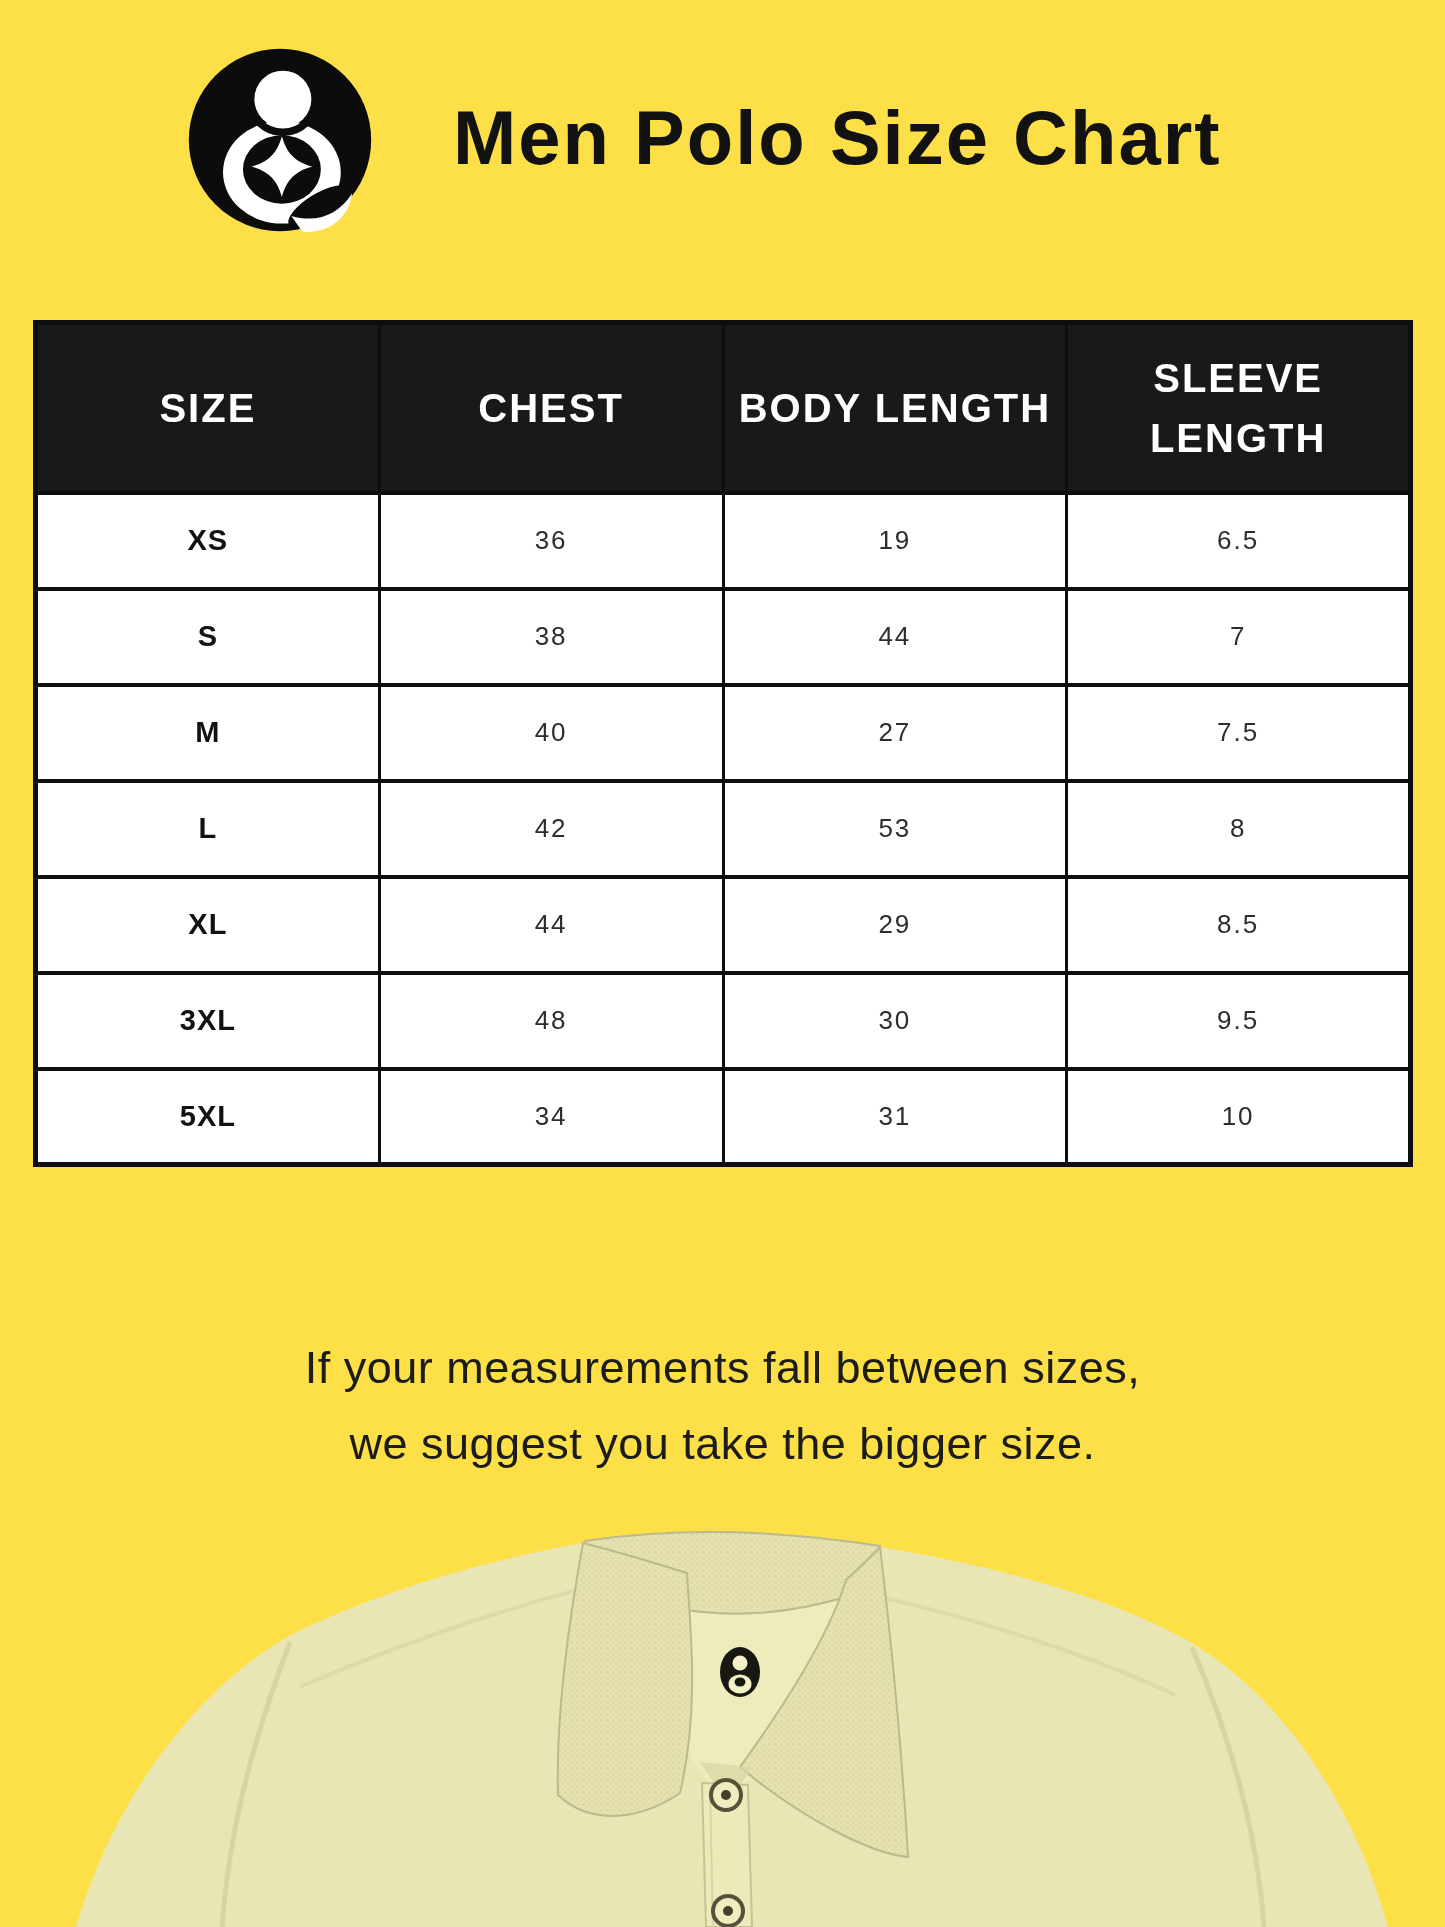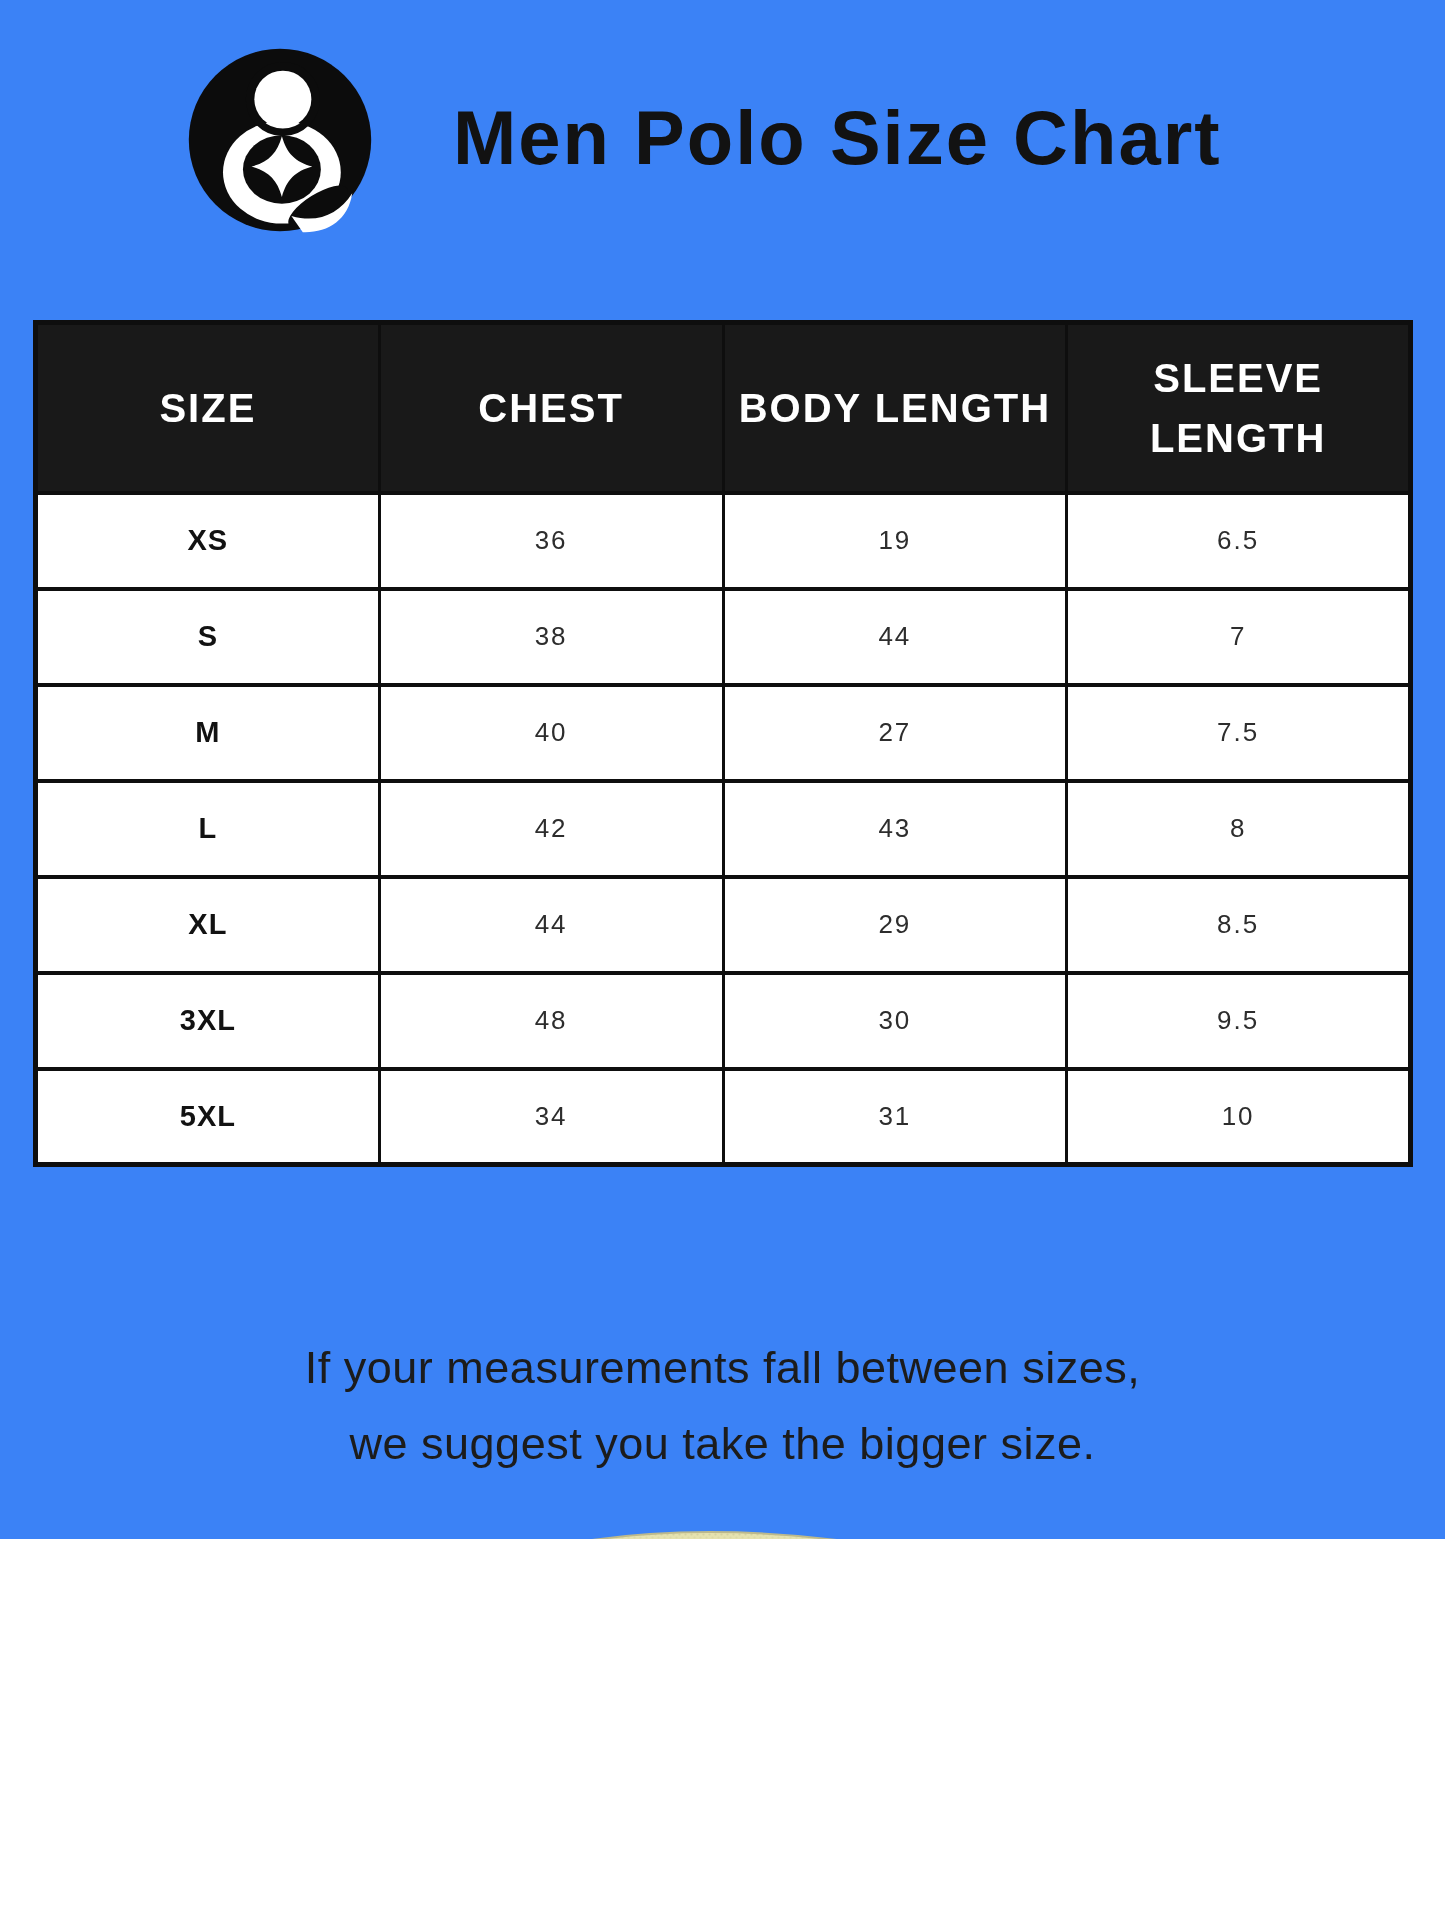--- a/index.html
+++ b/index.html
@@ -1,19 +1,19 @@
 <!DOCTYPE html>
 <html><head>
 <meta charset="utf-8">
 <style>
   html,body{margin:0;padding:0;background:#ffffff;}
   .page{
     position:relative;
-    width:1445px;height:1539px;
-    background:#3b82f6;
+    width:1445px;height:1927px;
+    background:#fde047;
     overflow:hidden;
     font-family:"Liberation Sans", sans-serif;
   }
   
   .brand-logo{
     position:absolute;left:185px;top:45px;width:190px;height:190px;
   }
   .page-title{
     position:absolute;left:453px;top:100px;margin:0;
     font-size:76px;line-height:76px;font-weight:700;
@@ -107,21 +107,21 @@
       </tr>
       <tr>
         <td class="size-cell">M</td>
         <td class="value-cell">40</td>
         <td class="value-cell">27</td>
         <td class="value-cell">7.5</td>
       </tr>
       <tr>
         <td class="size-cell">L</td>
         <td class="value-cell">42</td>
-        <td class="value-cell">43</td>
+        <td class="value-cell">53</td>
         <td class="value-cell">8</td>
       </tr>
       <tr>
         <td class="size-cell">XL</td>
         <td class="value-cell">44</td>
         <td class="value-cell">29</td>
         <td class="value-cell">8.5</td>
       </tr>
       <tr>
         <td class="size-cell">3XL</td>

